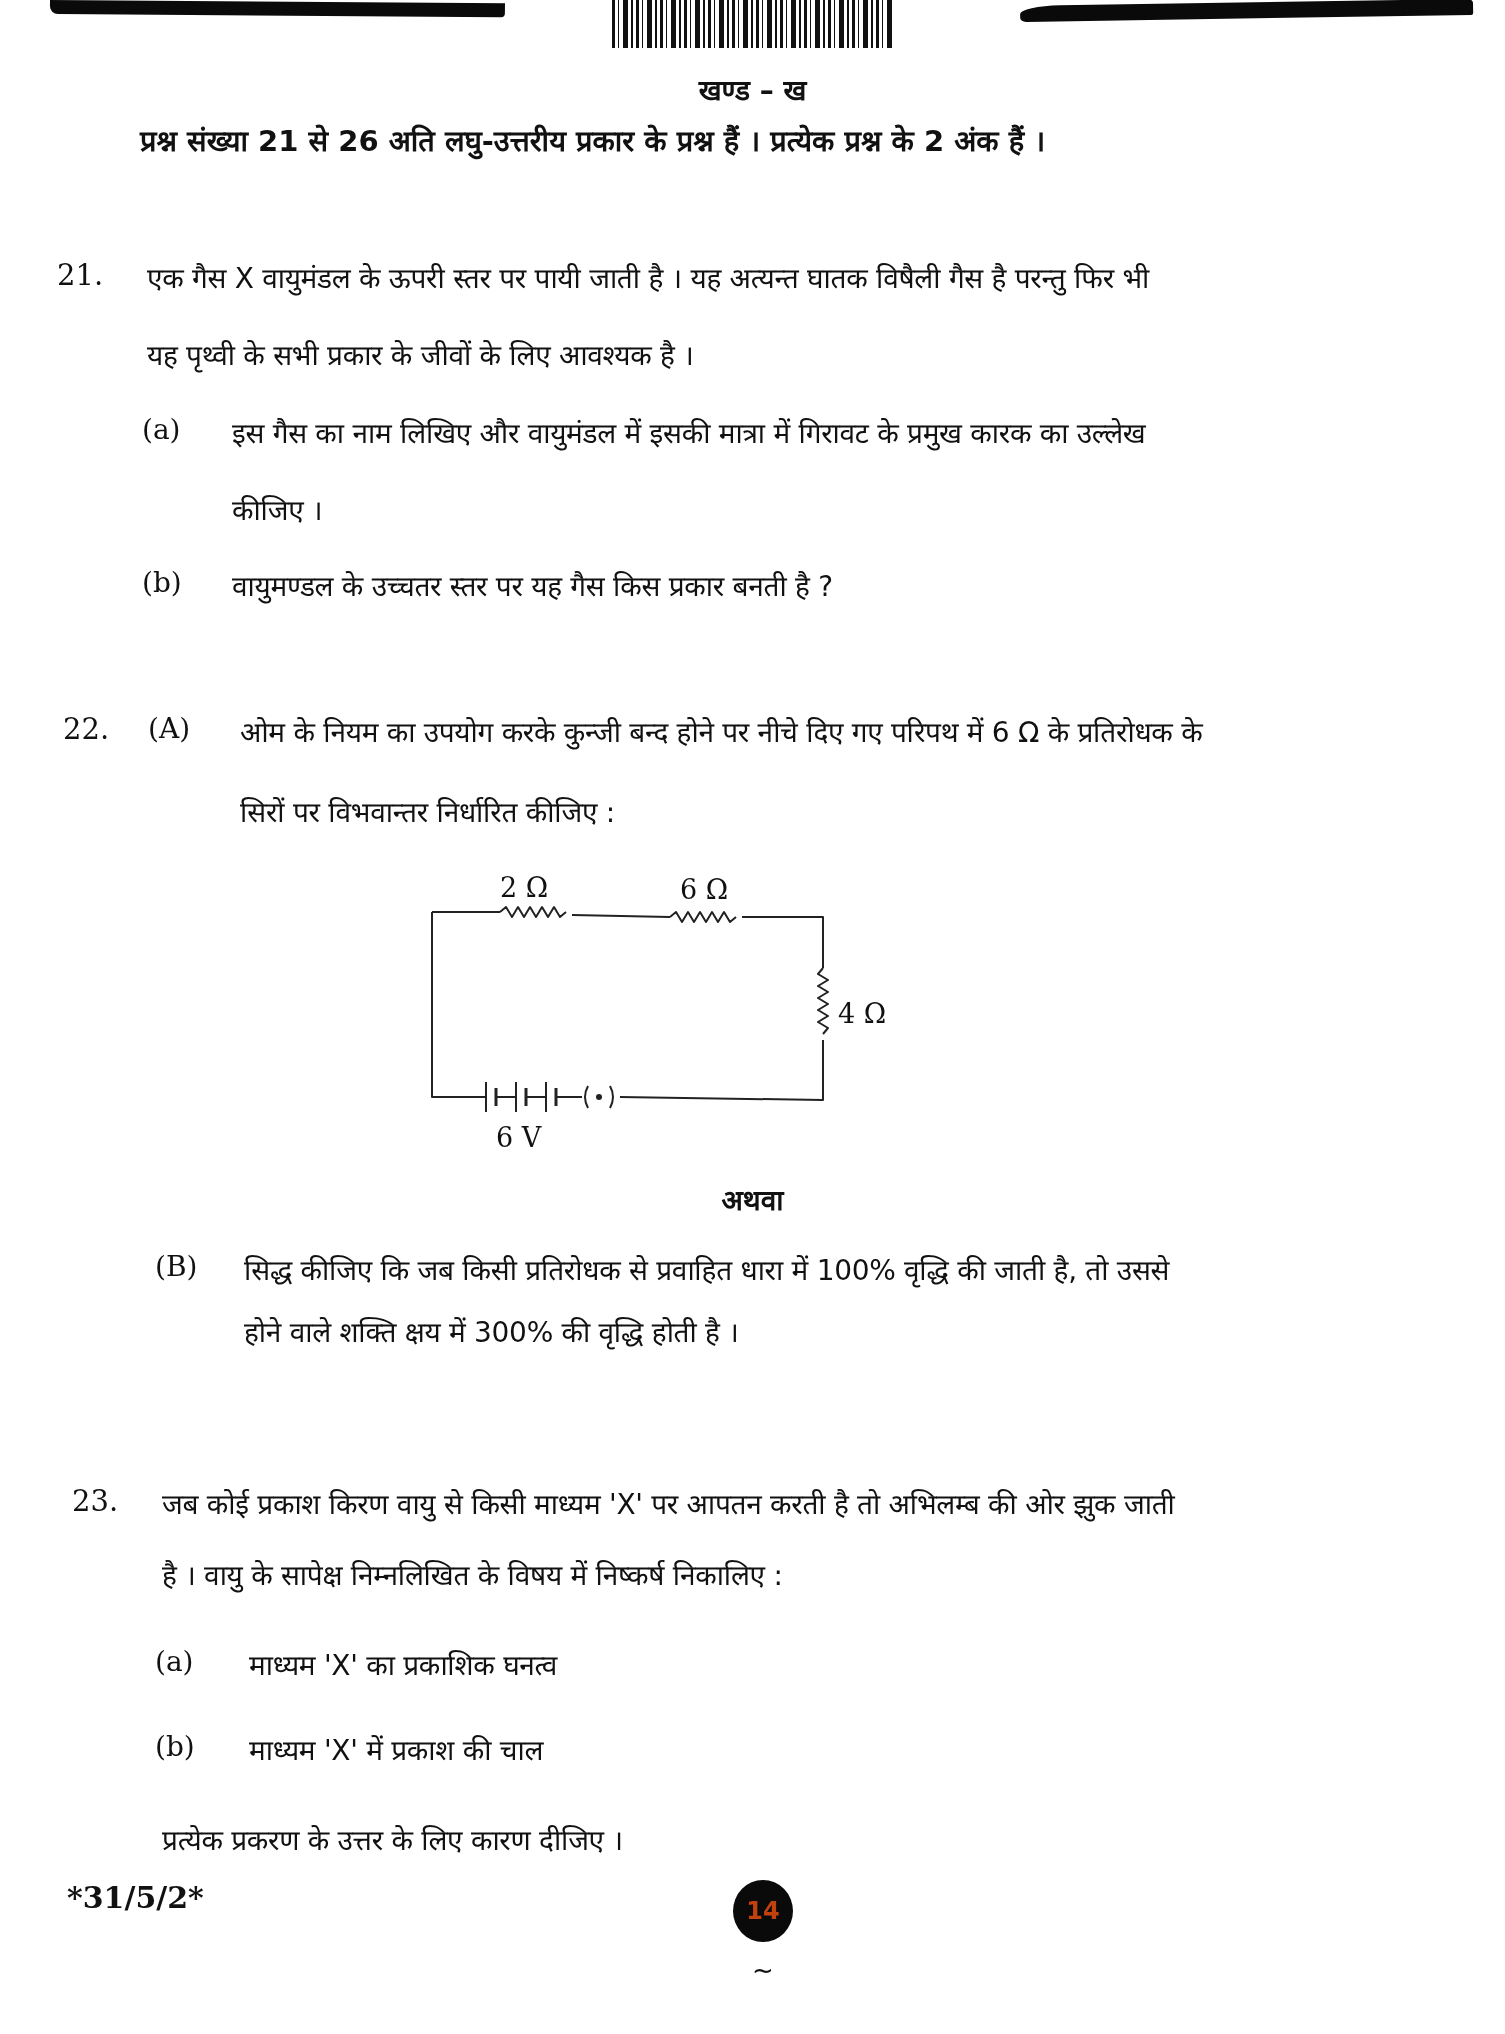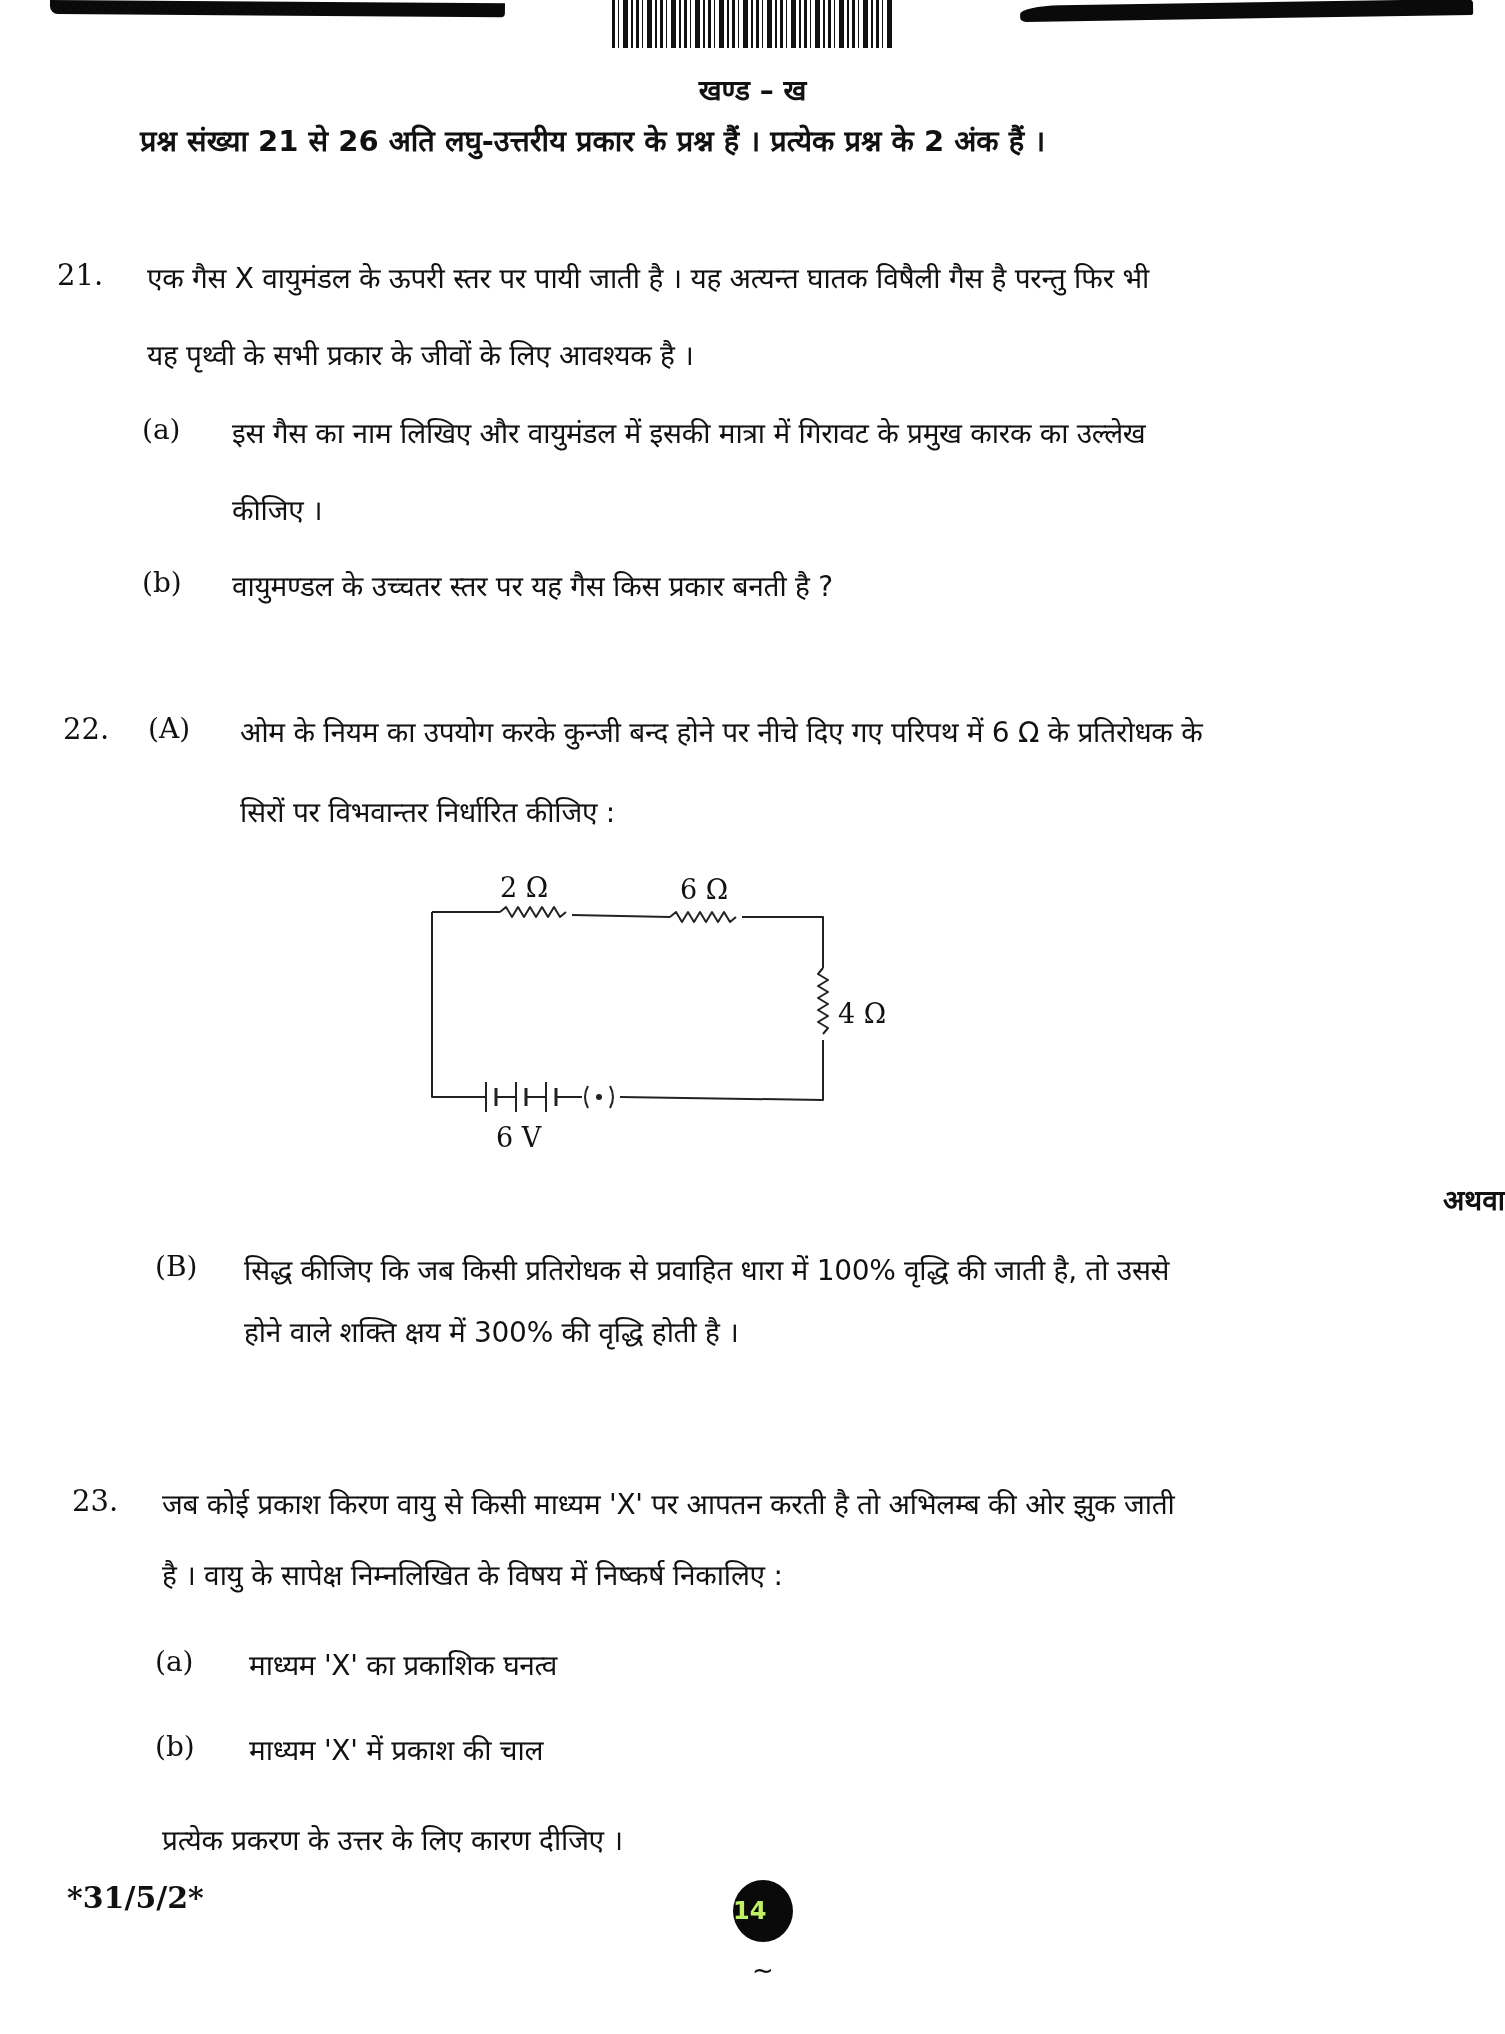--- a/index.html
+++ b/index.html
@@ -73,37 +73,37 @@
       left: 400px; top: 860px; width: 600px; height: 300px;
     }
     .circuit-label {
       font-family: "DejaVu Serif", serif;
       font-size: 27px;
       white-space: nowrap;
       text-align: right;
     }
     .or-label {
       left: 0; width: 1505px; top: 1180px;
-      text-align: right;
+      text-align: center;
       font-size: 28px;
       font-weight: bold;
       font-family: "DejaVu Sans", sans-serif;
     }
     .footer-code {
       left: 67px; top: 1880px;
       font-size: 30px;
       font-weight: bold;
       font-family: "DejaVu Serif", serif;
     }
     .page-circle {
       left: 733px; top: 1880px; width: 60px; height: 62px;
       border-radius: 50%;
       background: #0a0a0a;
-      color: #bef264;
-      display: flex; align-items: center; justify-content: flex-start;
+      color: #c2410c;
+      display: flex; align-items: center; justify-content: center;
       font-size: 24px; font-weight: bold;
       font-family: "DejaVu Sans", sans-serif;
     }
     .page-tilde {
       left: 752px; top: 1955px;
       font-size: 26px;
       font-family: "DejaVu Sans", sans-serif;
     }
   </style>
 </head>

